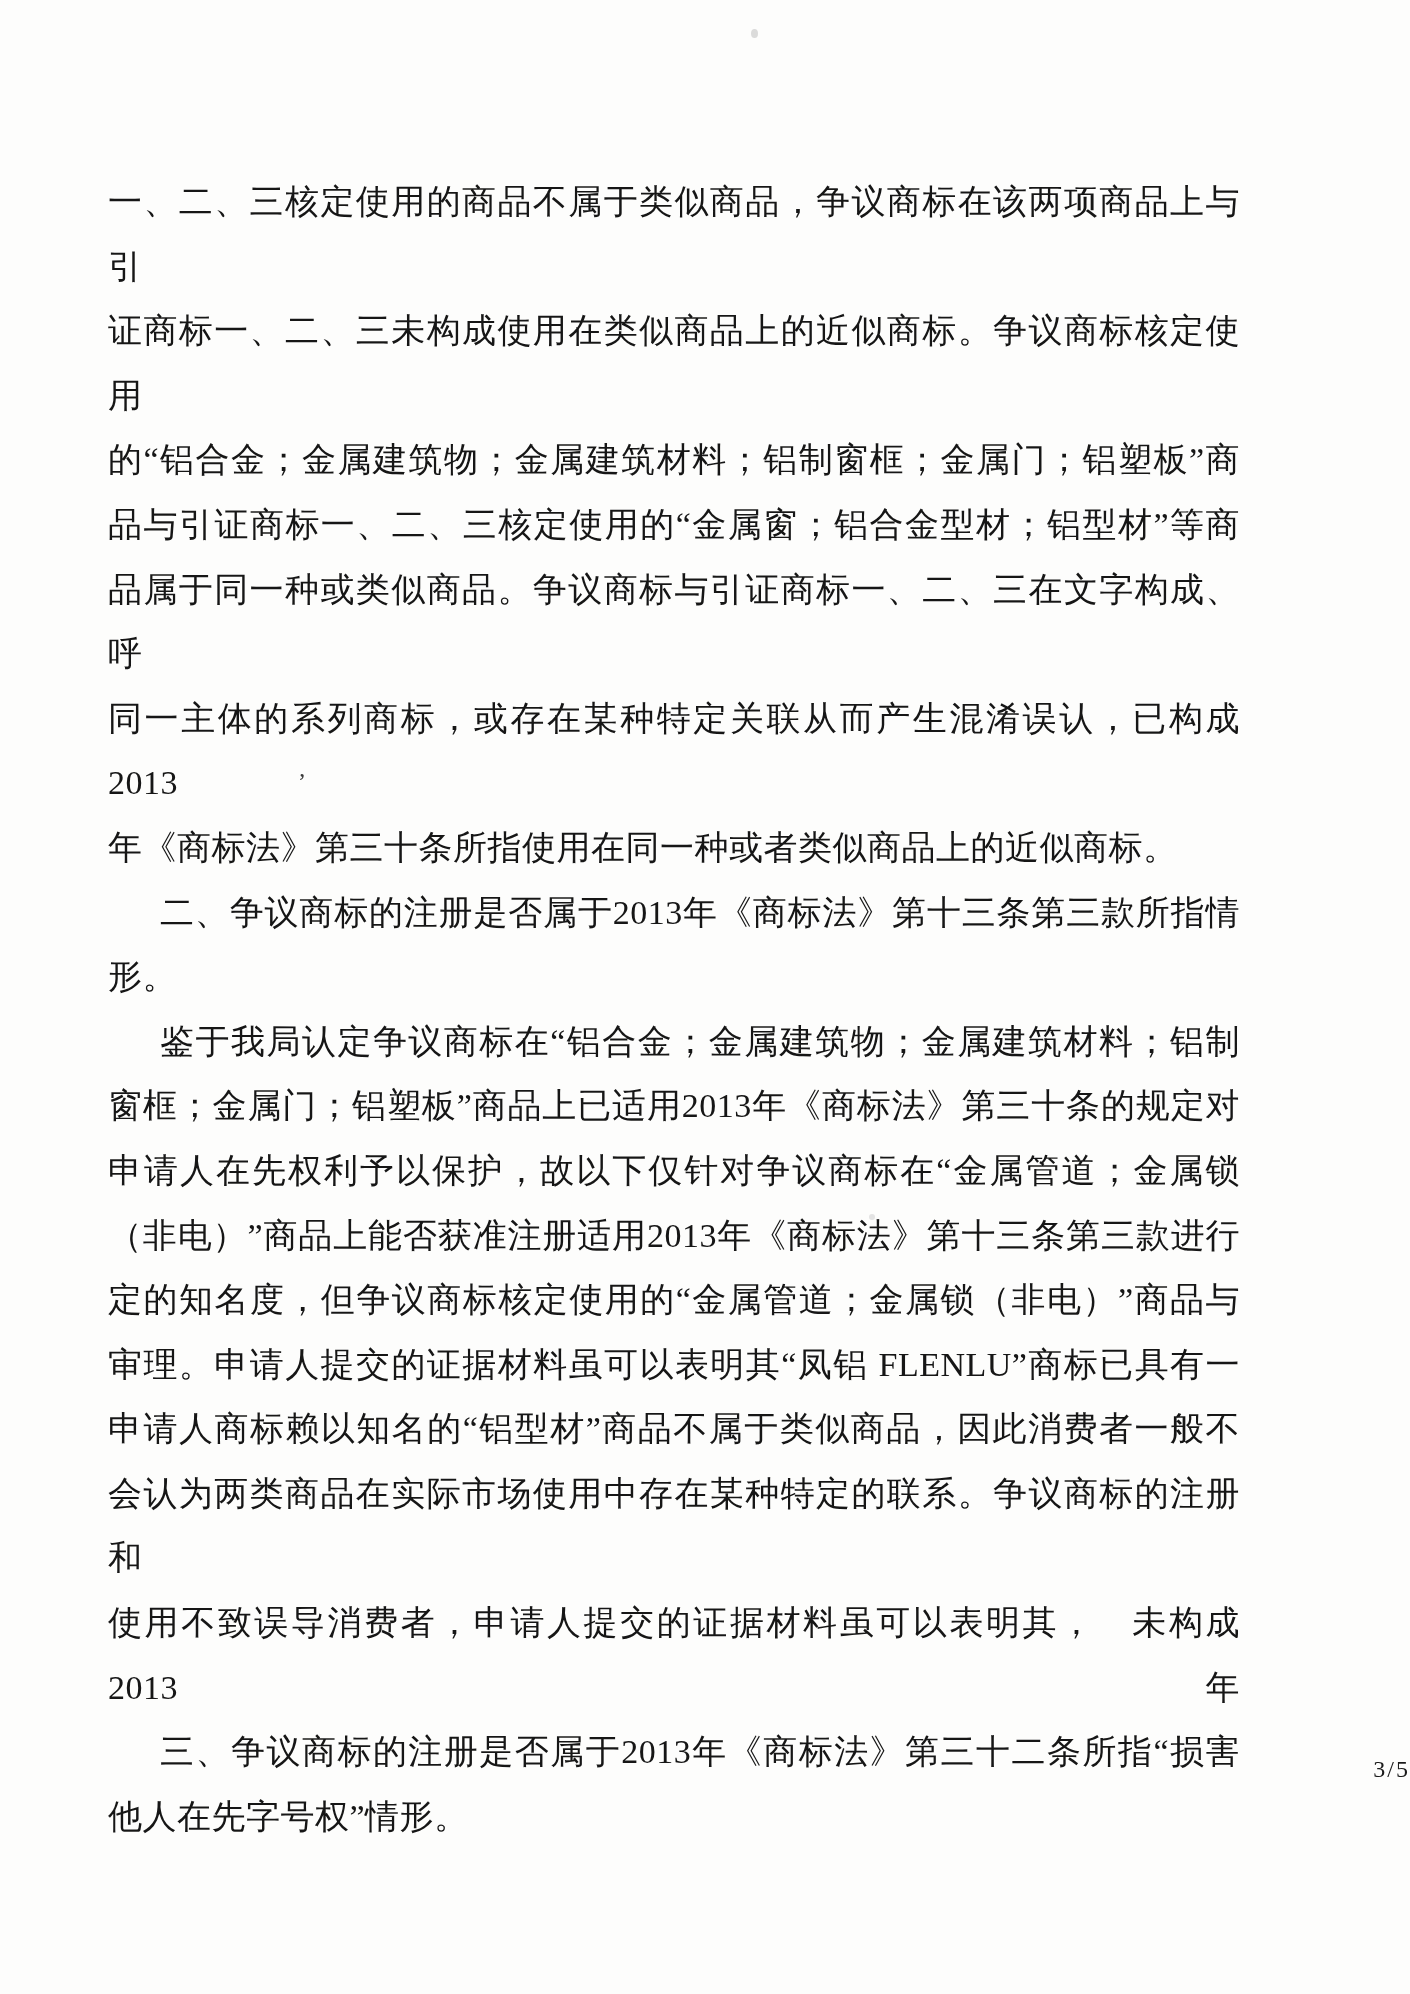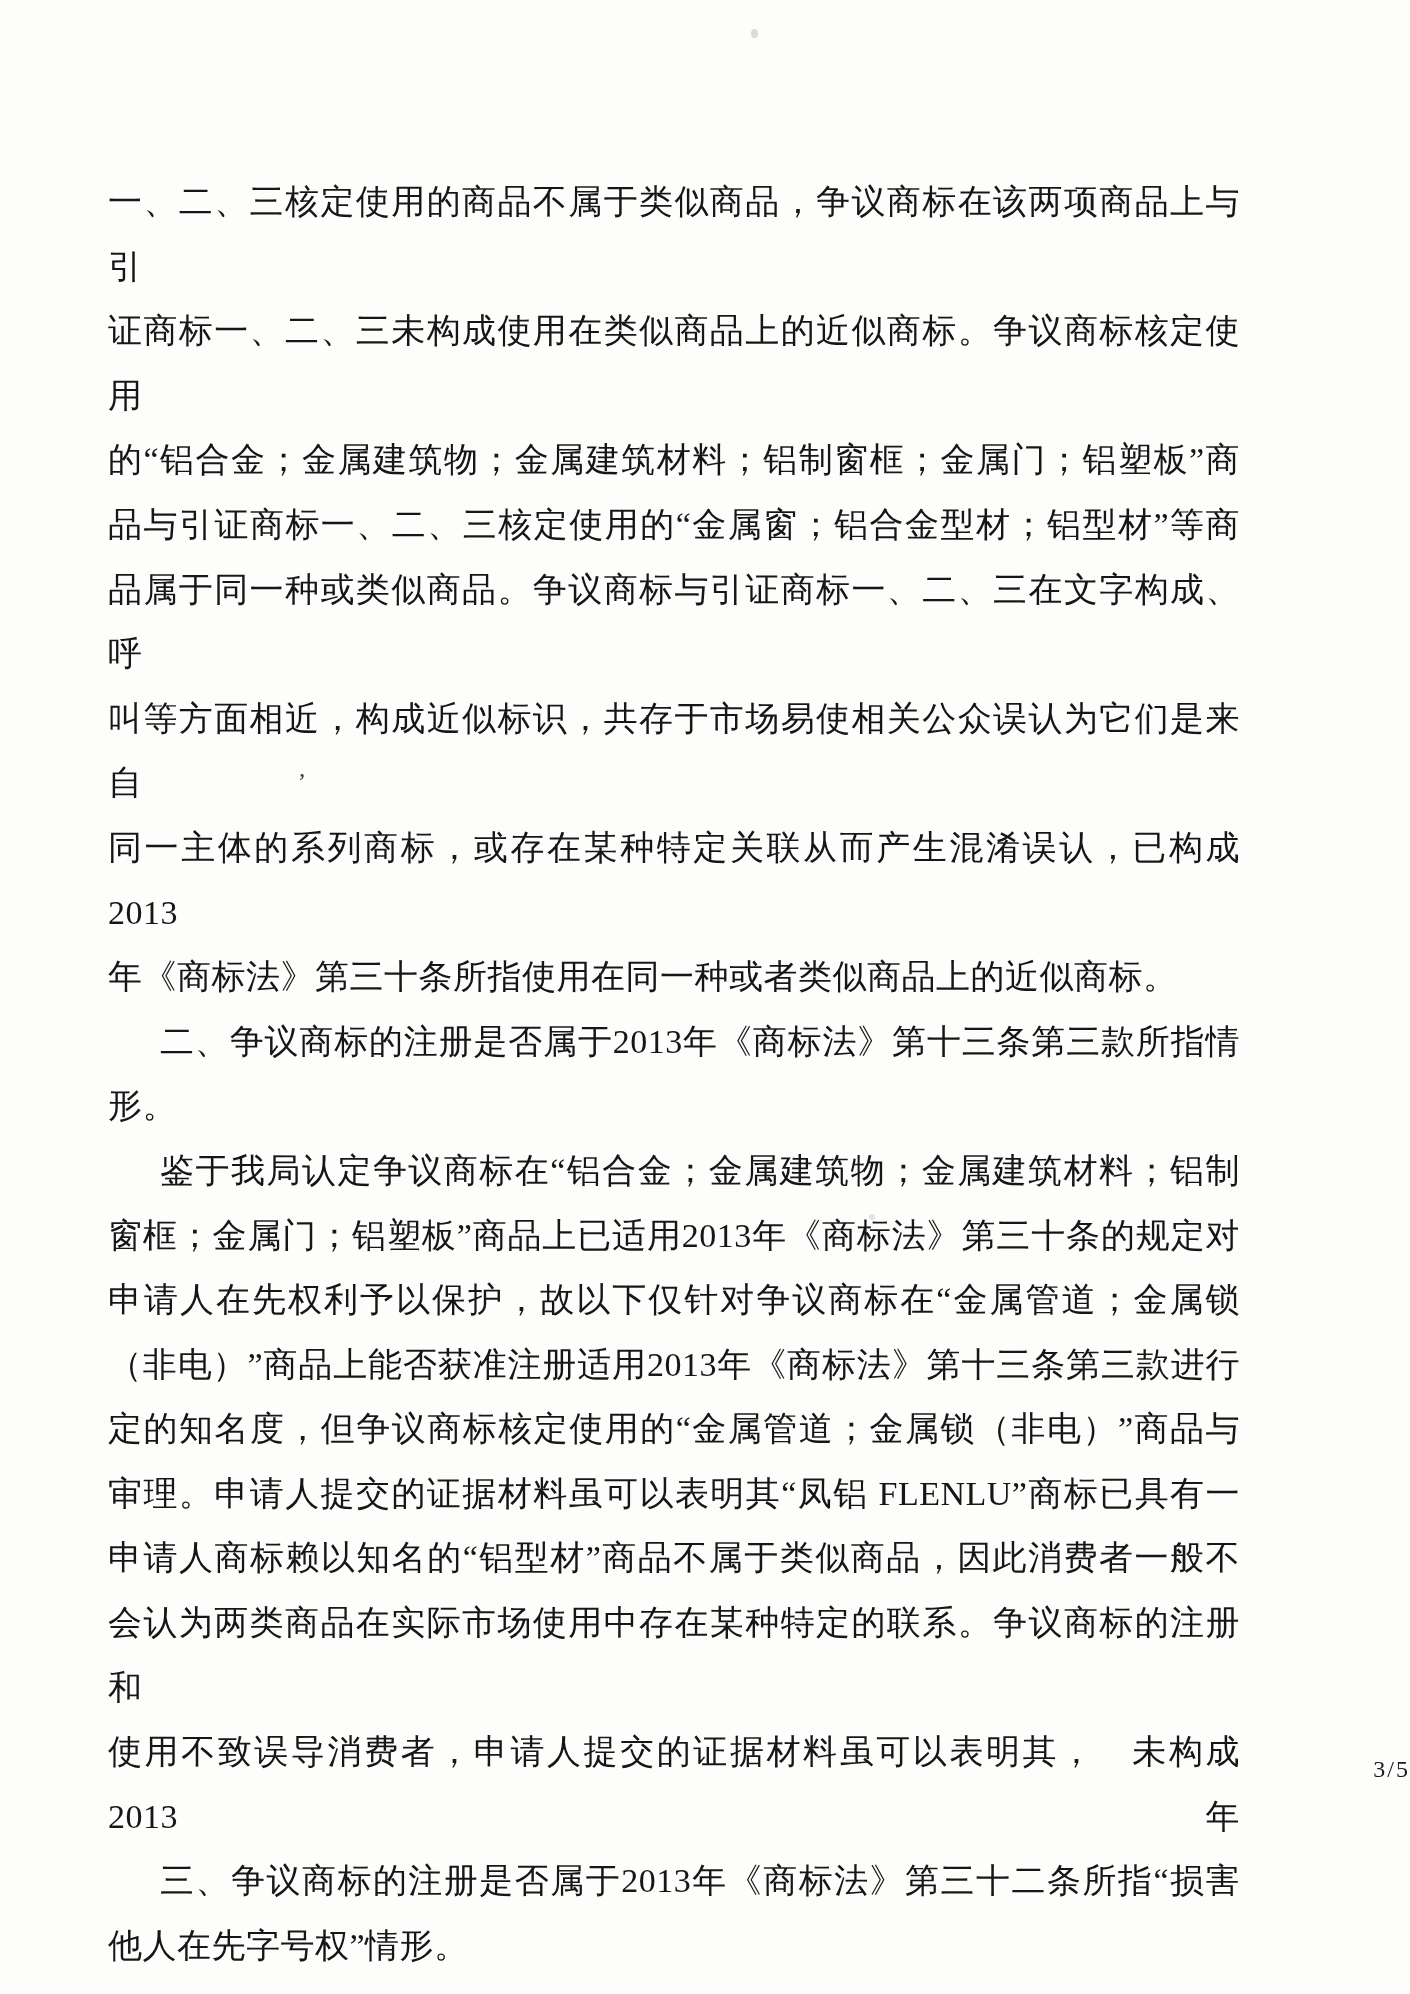--- a/index.html
+++ b/index.html
@@ -86,21 +86,20 @@
 
   <div class="speck-1"></div>
   <div class="speck-2"></div>
 
   <div class="content">
     <div class="line">一、二、三核定使用的商品不属于类似商品，争议商标在该两项商品上与引</div>
     <div class="line">证商标一、二、三未构成使用在类似商品上的近似商标。争议商标核定使用</div>
     <div class="line">的“铝合金；金属建筑物；金属建筑材料；铝制窗框；金属门；铝塑板”商</div>
     <div class="line">品与引证商标一、二、三核定使用的“金属窗；铝合金型材；铝型材”等商</div>
     <div class="line">品属于同一种或类似商品。争议商标与引证商标一、二、三在文字构成、呼</div>
-    <div class="line">叫等方面相近，构成近似标识，共存于市场易使相关公众误认为它们是来自</div>
     <div class="line">同一主体的系列商标，或存在某种特定关联从而产生混淆误认，已构成2013</div>
     <div class="line end">年《商标法》第三十条所指使用在同一种或者类似商品上的近似商标。</div>
     <div class="line indent">二、争议商标的注册是否属于2013年《商标法》第十三条第三款所指情</div>
     <div class="line end">形。</div>
     <div class="line indent">鉴于我局认定争议商标在“铝合金；金属建筑物；金属建筑材料；铝制</div>
     <div class="line">窗框；金属门；铝塑板”商品上已适用2013年《商标法》第三十条的规定对</div>
     <div class="line">申请人在先权利予以保护，故以下仅针对争议商标在“金属管道；金属锁</div>
     <div class="line">（非电）”商品上能否获准注册适用2013年《商标法》第十三条第三款进行</div>
     <div class="line">定的知名度，但争议商标核定使用的“金属管道；金属锁（非电）”商品与</div>
     <div class="line">审理。申请人提交的证据材料虽可以表明其“凤铝 FLENLU”商标已具有一</div>

